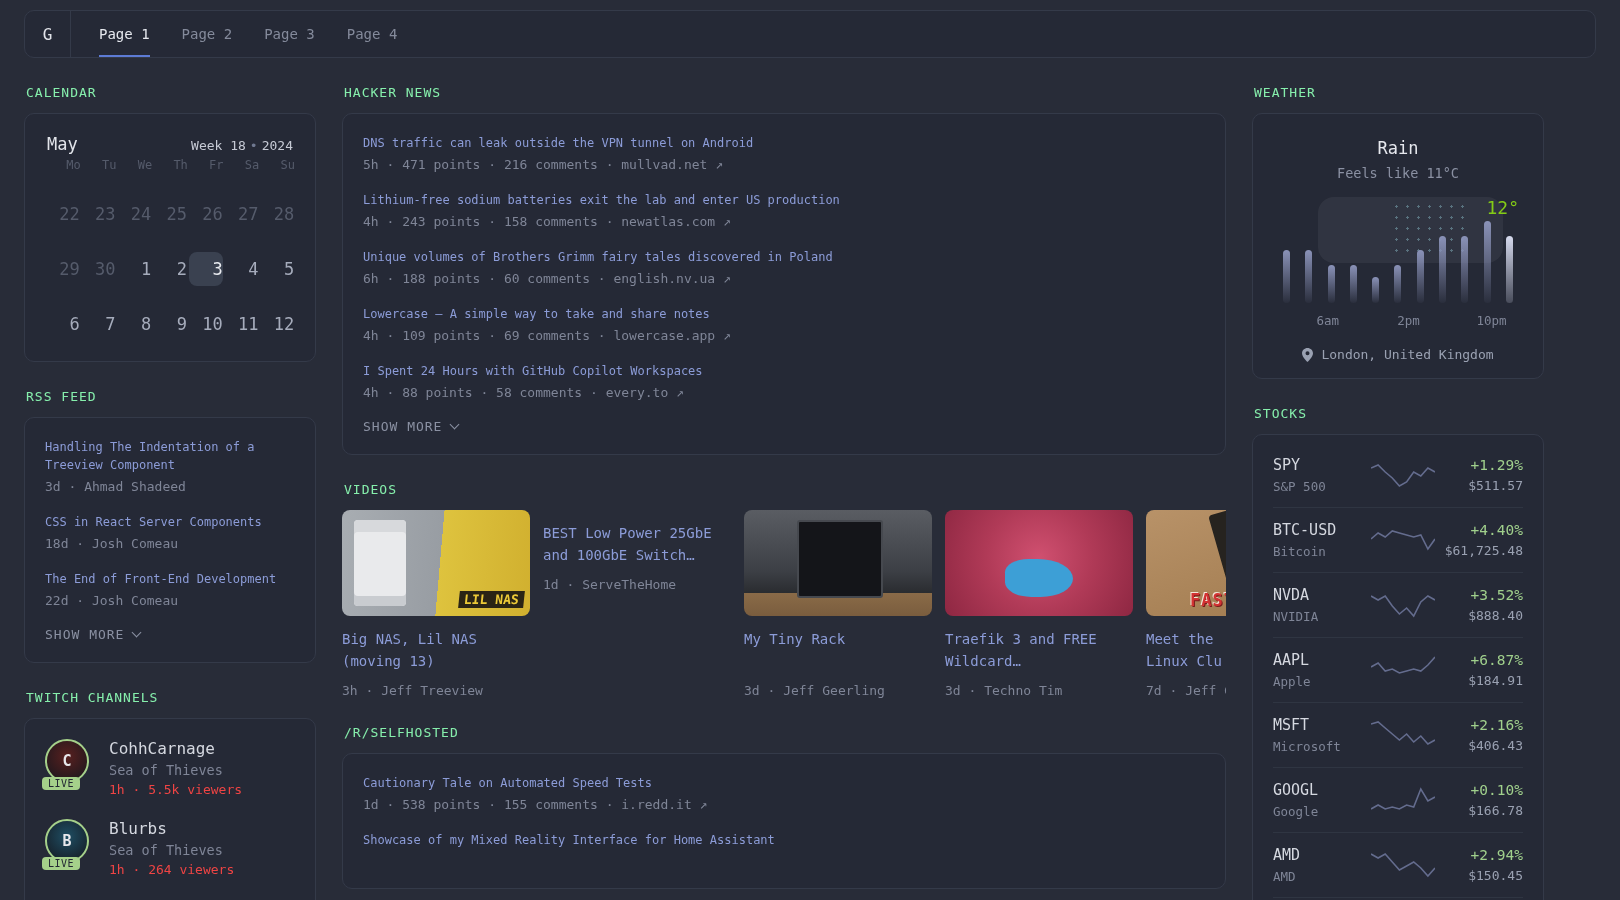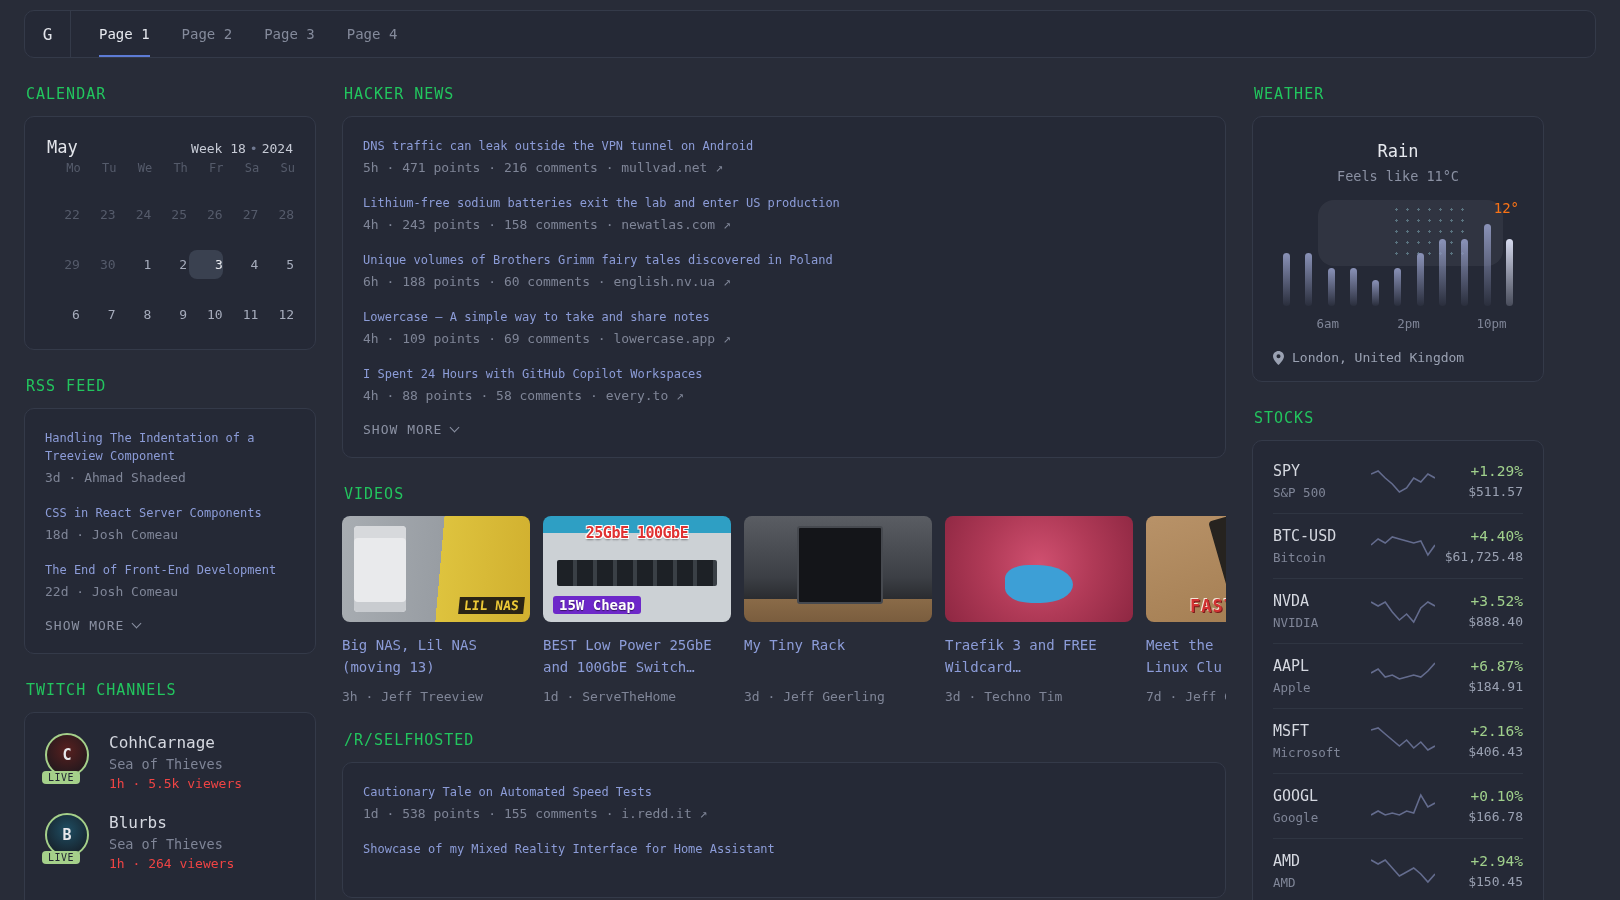--- a/index.html
+++ b/index.html
@@ -16,30 +16,30 @@
           border-right:1px solid #343a49; font-size:16px; color:#e2e4ea; }
   .tabs { display:flex; gap:32px; padding:0 28px; }
   .tab { display:flex; align-items:center; font-size:14px; color:#848a9b;
          border-bottom:2px solid transparent; padding-top:2px; cursor:pointer; }
   .tab.active { color:#e6e8ee; border-bottom-color:#5d7bd5; }
   
   .cols { display:flex; gap:26px; padding:0 24px; }
   .col-left  { width:292px; flex:none; }
   .col-center{ width:884px; flex:none; }
   .col-right { width:292px; flex:none; }
-  .sec-title { font-size:15px; color:#22c55e; letter-spacing:1px; margin:27px 2px 13px; }
+  .sec-title { font-size:13px; color:#86efac; letter-spacing:1px; margin:27px 2px 13px; }
   .card { background:#252936; border:1px solid #343a49; border-radius:10px; padding:20px; }
   
   .cal-head { display:flex; justify-content:space-between; align-items:baseline; padding:0 2px; }
   .cal-month { font-size:17px; color:#e2e4ea; }
   .cal-week { font-size:13px; color:#c6cad5; }
   .cal-dot { color:#6f7890; margin:0 4px; }
   .cal-grid { display:grid; grid-template-columns:repeat(7,1fr); row-gap:21px; margin-top:4px; text-align:right; }
   .cal-dow { font-size:12px; color:#555b6b; padding-bottom:4px; }
-  .cal-cell { font-size:13px; color:#a6acbc; padding:7px 0; width:34px; margin:0 auto; }
+  .cal-cell { font-size:17px; color:#a6acbc; padding:7px 0; width:34px; margin:0 auto; }
   .cal-cell.dim { color:#555b6b; }
   .cal-cell.selected { background:#3a4150; border-radius:8px; color:#e9ebf0; }
   
   .feed-item { margin-bottom:19px; }
   .feed-title { color:#8c9cd8; font-size:12px; line-height:1.5; cursor:pointer; }
   .feed-meta { color:#7f8597; font-size:13px; margin-top:5px; }
   .show-more { color:#8b91a3; font-size:13px; letter-spacing:1px; display:flex;
                align-items:center; gap:9px; cursor:pointer; margin-top:2px; }
   .chev { width:7px; height:7px; border-right:1.5px solid #8b91a3; border-bottom:1.5px solid #8b91a3;
           transform:rotate(45deg); margin-top:-4px; }
@@ -97,25 +97,25 @@
   .wx-cloud { position:absolute; left:16%; right:5%; top:-10px; height:66px;
               background:rgba(255,255,255,0.055); border-radius:16px; }
   .wx-dots { position:absolute; left:47%; width:34%; top:-6px; height:56px;
              background-image:radial-gradient(rgba(122,166,178,0.55) 1.2px, transparent 1.4px);
              background-size:11px 11px; }
   .wx-bars { position:absolute; inset:0; display:flex; align-items:flex-end;
              justify-content:space-between; padding:0 2px; }
   .wx-bar { width:7px; border-radius:4px;
             background:linear-gradient(180deg,#8a92b8,rgba(138,146,184,0.05)); }
   .wx-bar.cur { background:linear-gradient(180deg,#d6daee,rgba(214,218,238,0.2)); }
-  .wx-temp { position:absolute; top:-10px; right:-4px; font-size:14px; color:#f97316; }
+  .wx-temp { position:absolute; top:-10px; right:-4px; font-size:18px; color:#84cc16; }
   .wx-times { position:relative; height:18px; margin:10px 8px 0; }
   .wx-time { position:absolute; transform:translateX(-50%); font-size:12.5px; color:#7f8597; top:0; }
   .wx-loc { margin-top:16px; font-size:13px; color:#9aa1b2; display:flex; gap:8px;
-            justify-content:flex-start; align-items:center; }
+            justify-content:center; align-items:center; }
   
   .stocks-card { padding:8px 20px; }
   .stock-row { display:flex; align-items:center; padding:13px 0; border-top:1px solid #2f3542; cursor:pointer; }
   .stock-row:first-child { border-top:none; }
   .stock-left { width:106px; }
   .stock-sym { font-size:15px; color:#d5d8e0; }
   .stock-name { font-size:12.5px; color:#7f8597; margin-top:5px; }
   .stock-spark { flex:1; display:flex; justify-content:center; }
   .spark { width:64px; height:30px; }
   .stock-right { width:96px; text-align:right; }
@@ -264,24 +264,20 @@
     <div class="sec-title">VIDEOS</div>
     <div class="vid-row" id="vid-row">
         <div class="vid">
           <div class="thumb t0">
             <span class="tlab lab-lilnas">LIL NAS</span>
           </div>
           <div class="vid-title">Big NAS, Lil NAS (moving 13)</div>
           <div class="vid-meta">3h · Jeff Treeview</div>
         </div>
         <div class="vid">
-          <div class="thumb t1">
-            <span class="tlab lab-ge">25GbE 100GbE</span>
-            <span class="tlab lab-cheap">15W Cheap</span>
-          </div>
           <div class="vid-title">BEST Low Power 25GbE and 100GbE Switch…</div>
           <div class="vid-meta">1d · ServeTheHome</div>
         </div>
         <div class="vid">
           <div class="thumb t2"></div>
           <div class="vid-title">My Tiny Rack</div>
           <div class="vid-meta">3d · Jeff Geerling</div>
         </div>
         <div class="vid">
           <div class="thumb t3"></div>

